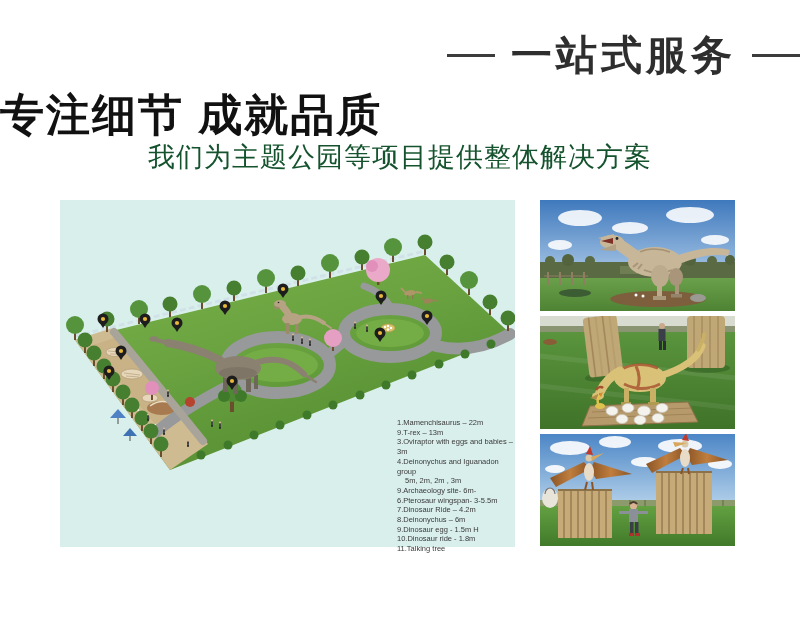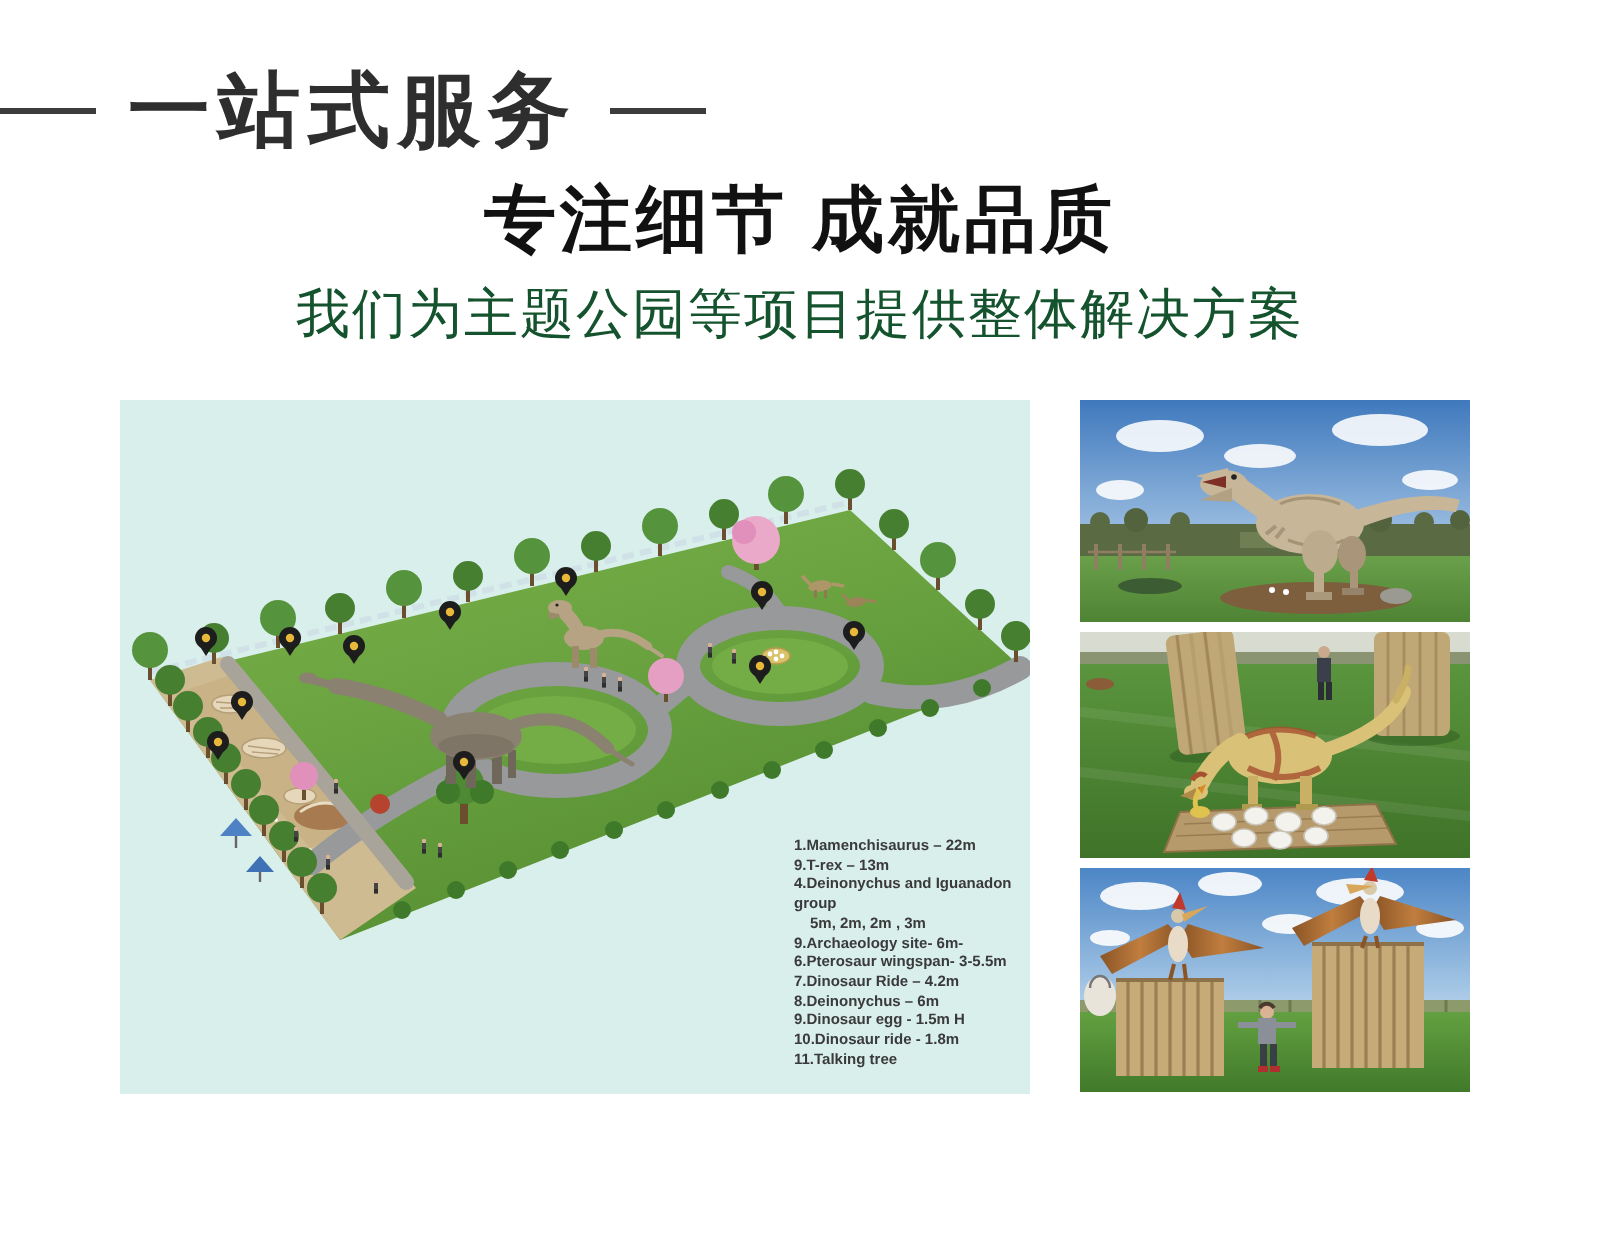--- a/index.html
+++ b/index.html
@@ -2,36 +2,36 @@
 <html><head>
 <meta charset="utf-8">
 <style>
   html,body{margin:0;padding:0;}
   body{
     width:800px;height:626px;position:relative;overflow:hidden;
     background:#ffffff;font-family:"Liberation Sans", sans-serif;
   }
   .title-row{
     position:absolute;top:33px;left:0;width:800px;height:44px;
-    display:flex;align-items:center;justify-content:flex-start;gap:16px;
+    display:flex;align-items:center;justify-content:flex-end;gap:16px;
   }
   .title-rule{width:48px;height:3px;background:#3c3c3c;}
   .page-title{
     font-size:41px;line-height:44px;color:#2e2e2e;font-weight:600;
     letter-spacing:4px;white-space:nowrap;
   }
   .page-heading{
-    position:absolute;top:86px;left:0;width:800px;text-align:center;
-    font-size:36px;font-weight:bold;color:#111;letter-spacing:2px;white-space:nowrap;
+    position:absolute;top:86px;left:0;width:800px;
+    font-size:44px;font-weight:bold;color:#111;letter-spacing:2px;white-space:nowrap;
   }
   .page-subheading{
     position:absolute;top:139px;left:0;width:800px;text-align:center;
     font-size:27px;color:#14532d;letter-spacing:1px;white-space:nowrap;
   }
-  .content{position:absolute;top:200px;left:60px;display:flex;gap:25px;font-weight:bold;}
+  .content{position:absolute;top:200px;left:60px;display:flex;gap:25px;}
   .plan{width:455px;height:347px;position:relative;background:#d9efec;flex:0 0 auto;}
   .plan svg{position:absolute;left:0;top:0;}
   .legend{
     position:absolute;left:337px;top:218px;width:118px;
     font-size:7.5px;line-height:9.7px;color:#3a3a3a;
   }
   .legend .indent{padding-left:8px;}
   .photos{display:flex;flex-direction:column;gap:5px;width:195px;flex:0 0 auto;}
   .photo{width:195px;display:block;}
 </style>
@@ -250,20 +250,21 @@
         <use href="#pin" transform="translate(172,190)"></use>
         <use href="#pin" transform="translate(321,105)"></use>
         <use href="#pin" transform="translate(367,125)"></use>
         <use href="#pin" transform="translate(320,142)"></use>
       </g>
     </svg>
 
     <div class="legend">
       <div>1.Mamenchisaurus – 22m</div>
       <div>9.T-rex – 13m</div>
+      <div>3.Oviraptor with eggs and babies – 3m</div>
       <div>4.Deinonychus and Iguanadon group</div>
       <div class="indent">5m, 2m, 2m , 3m</div>
       <div>9.Archaeology site- 6m-</div>
       <div>6.Pterosaur  wingspan- 3-5.5m</div>
       <div>7.Dinosaur Ride – 4.2m</div>
       <div>8.Deinonychus – 6m</div>
       <div>9.Dinosaur egg - 1.5m H</div>
       <div>10.Dinosaur ride -  1.8m</div>
       <div>11.Talking tree</div>
     </div>

